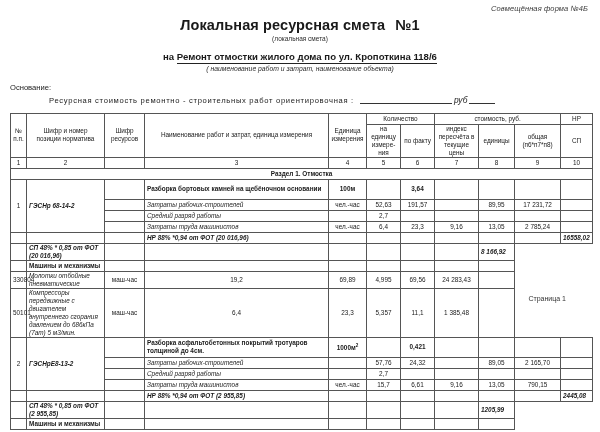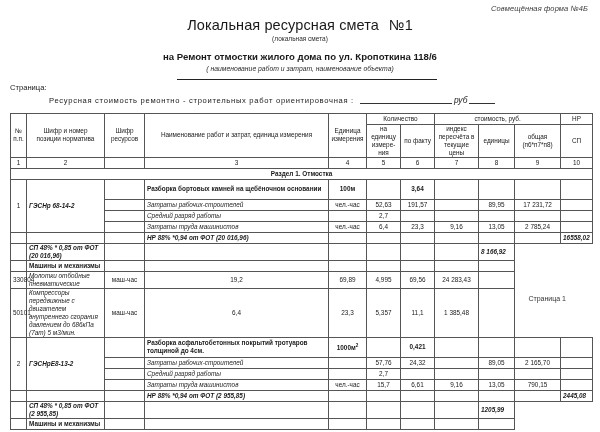--- a/index.html
+++ b/index.html
@@ -14,29 +14,29 @@
   .page{position:relative;width:600px;height:308px;box-sizing:border-box;padding:0;}
 
   
   .form-ref{
     position:absolute;top:4px;right:12px;
     font-style:italic;font-size:7.5px;color:#3a3a3a;
     letter-spacing:.1px;
   }
   .title-wrap{text-align:center;padding-top:16px;}
   .doc-title{
-    font-size:14.5px;font-weight:normal;letter-spacing:.1px;
+    font-size:14.5px;font-weight:bold;letter-spacing:.1px;
     display:inline-block;
   }
   .doc-title .num{margin-left:10px;}
   .sub-caption{font-size:6.5px;color:#2b2b2b;margin-top:1px;}
   .object-line{
     text-align:center;margin-top:9px;font-size:9.6px;font-weight:bold;
   }
-  .object-line .u{border-bottom:1.1px solid #222;padding-bottom:17px;}
+  .object-line .u{border-bottom:1.1px solid #222;padding-bottom:1px;}
   .object-caption{
     text-align:center;font-size:6.8px;font-style:italic;color:#2b2b2b;margin-top:3px;
   }
 
   .meta{margin:10px 0 0 10px;font-size:7.6px;line-height:1.55;}
   .meta-row{white-space:nowrap;}
   .meta .sp{letter-spacing:.7px;padding-left:39px;}
   .rub-blank{
     display:inline-block;width:92px;border-bottom:1px solid #333;
     margin:0 2px 0 6px;height:8px;vertical-align:-1px;
@@ -120,21 +120,21 @@
     </div>
     <div class="sub-caption">(локальная смета)</div>
     <div class="object-line">
       <span>на</span>
       <span class="u">Ремонт отмостки жилого дома по ул. Кропоткина 118/6</span>
     </div>
     <div class="object-caption">( наименование работ и затрат, наименование объекта)</div>
   </div>
 
   <div class="meta">
-    <div class="meta-row">Страница:</div>
+    <div class="meta-row">Основание:</div>
     <div class="meta-row">
       <span class="sp">Ресурсная стоимость  ремонтно - строительных работ    ориентировочная  :</span><span class="rub-blank"></span><span class="rub">руб</span><span class="rub-tail"></span>
     </div>
   </div>
 
   <table class="est">
     <colgroup>
       <col class="c1">
         <col class="c2">
         <col class="c3">

